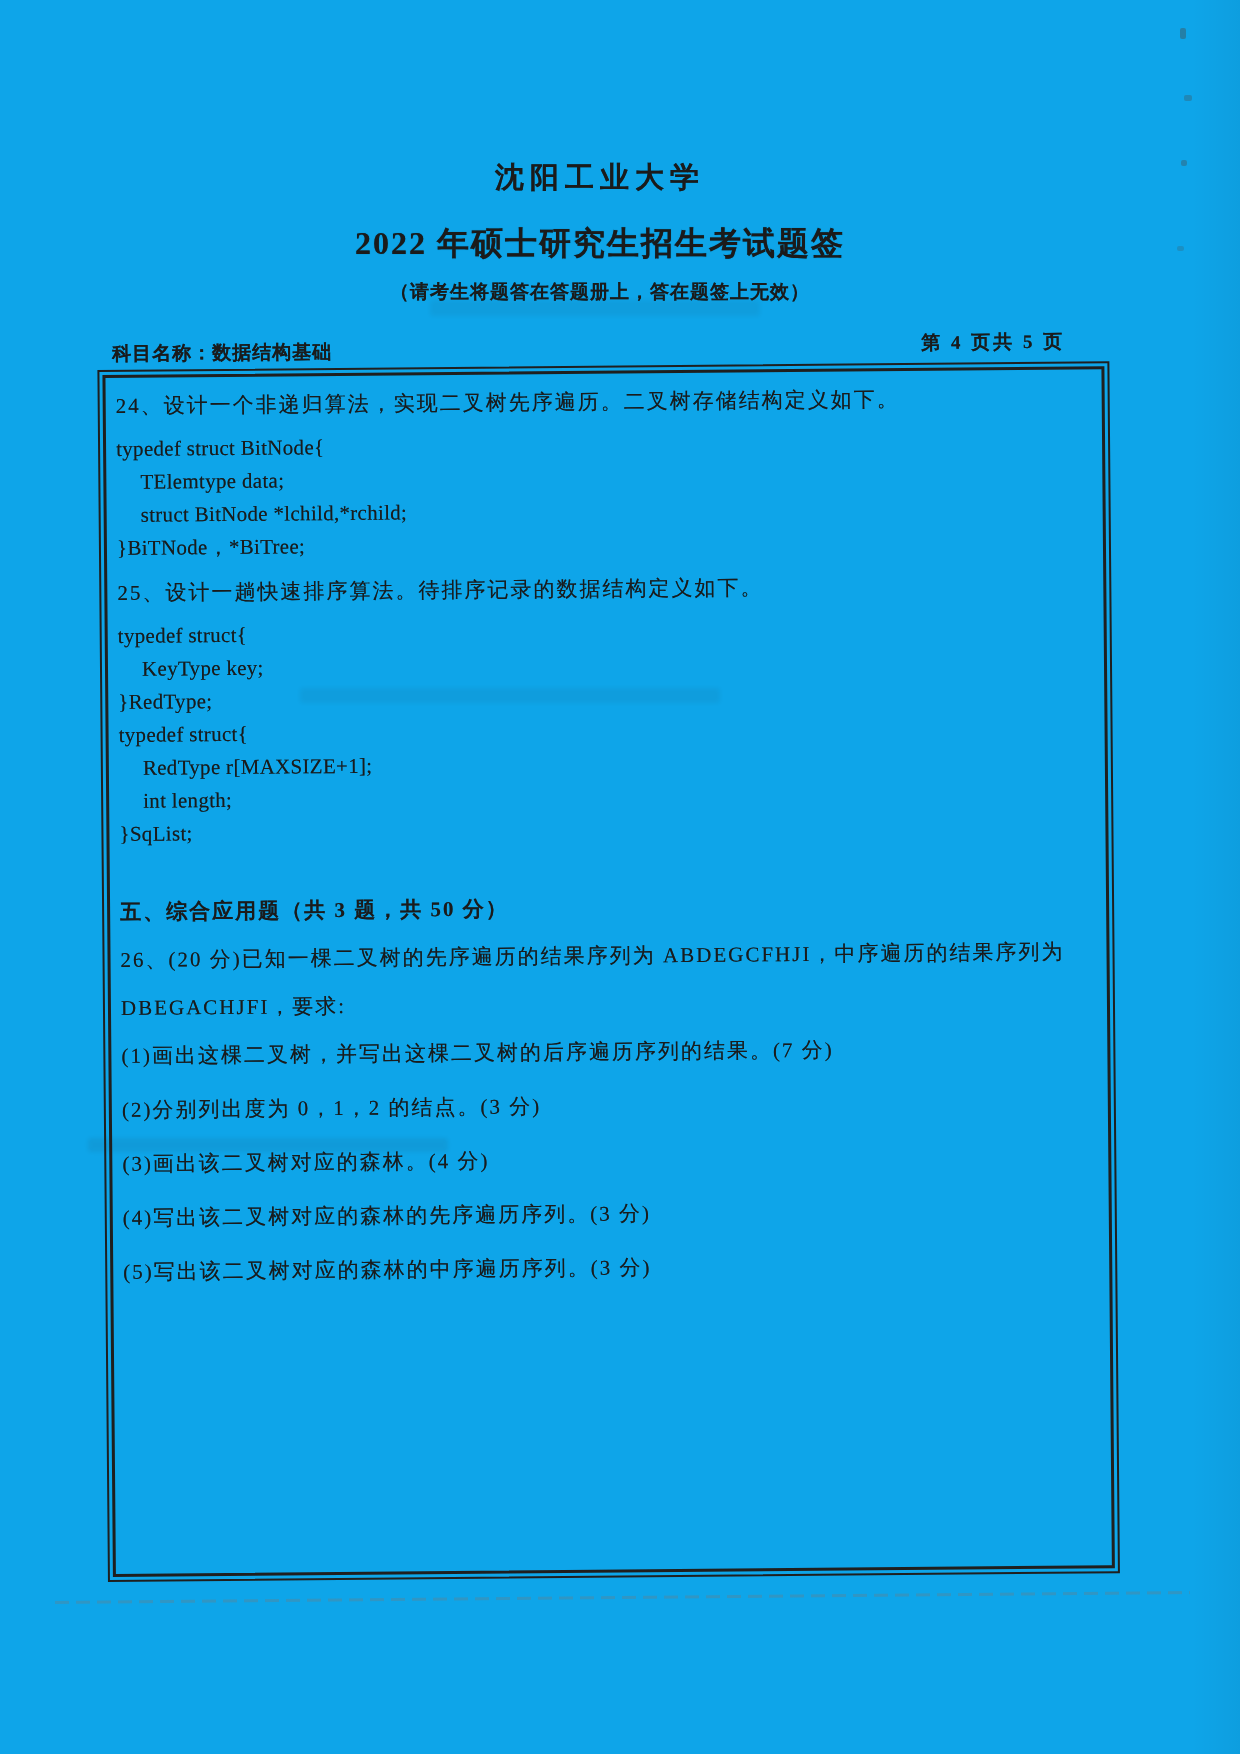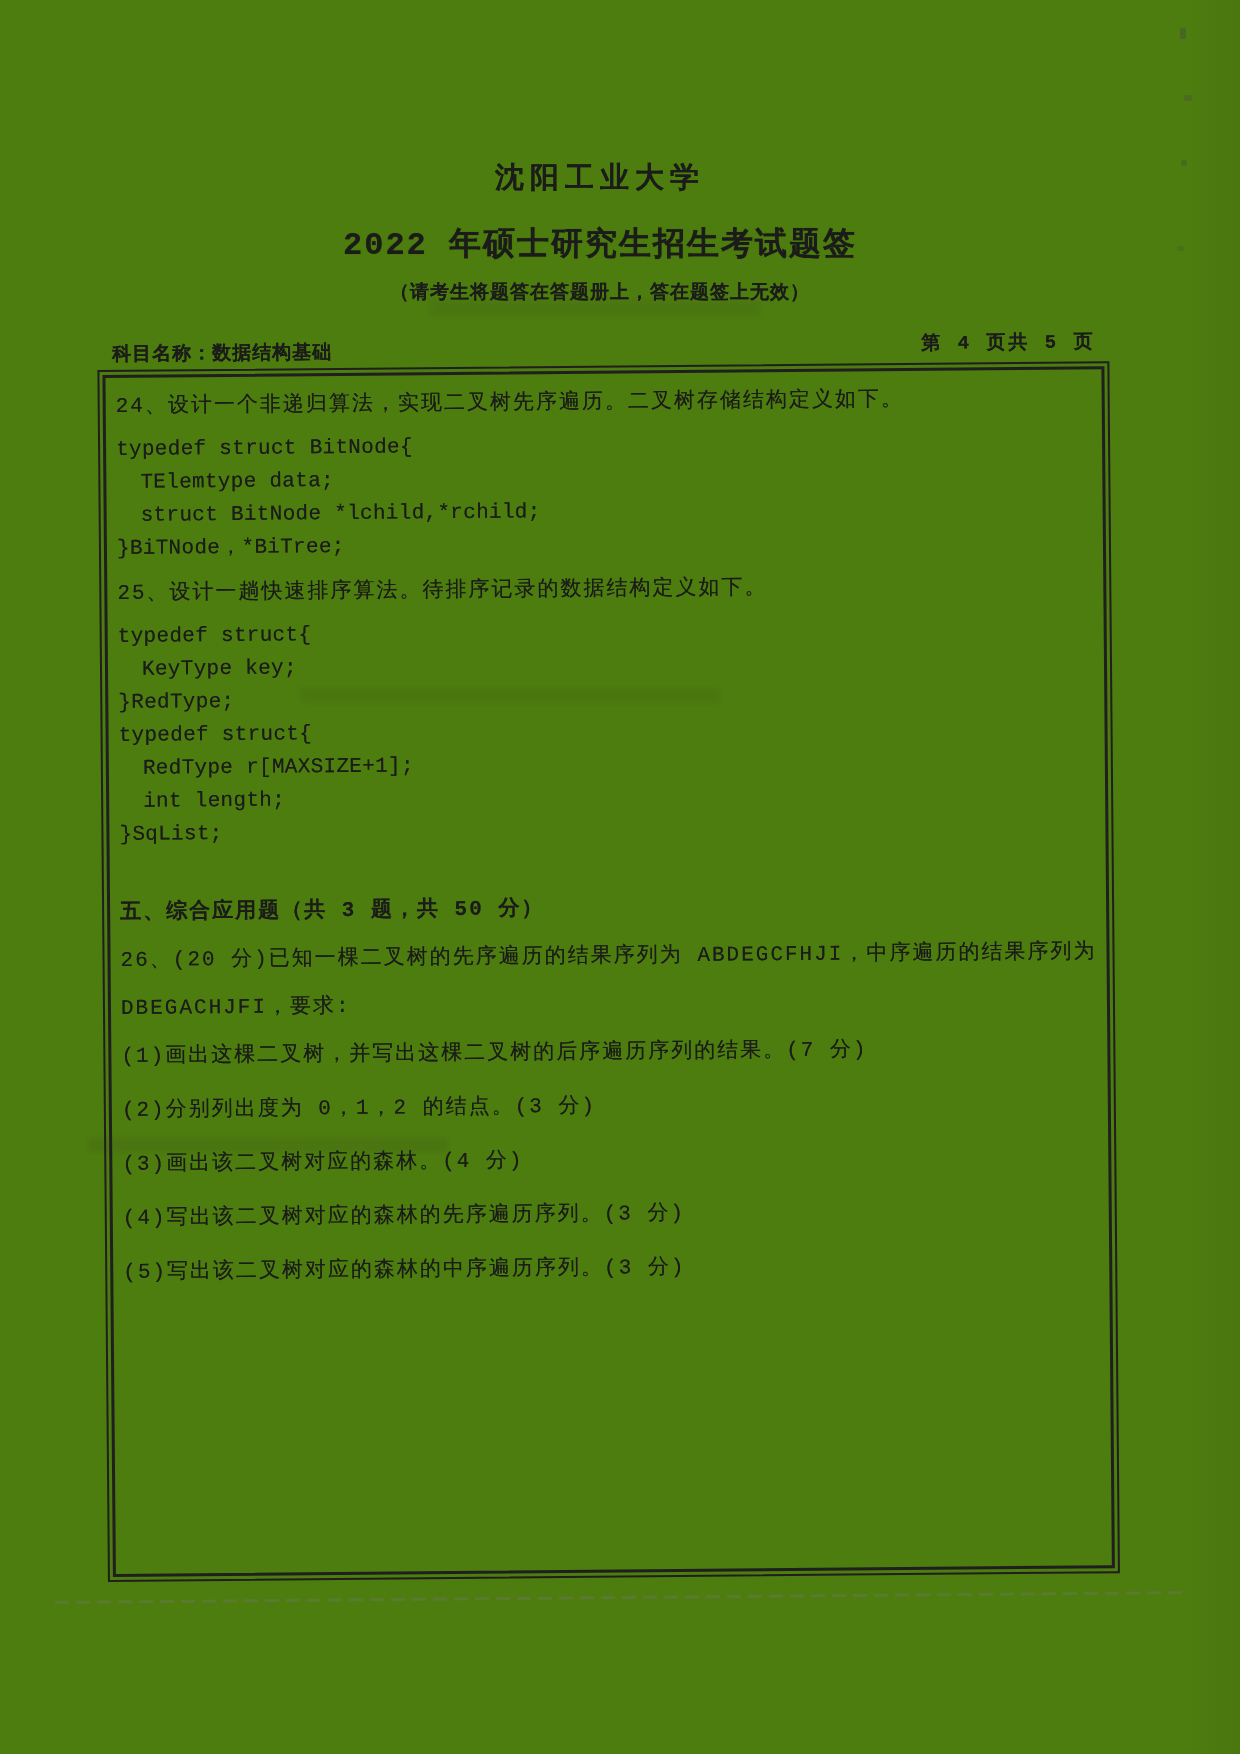--- a/index.html
+++ b/index.html
@@ -5,23 +5,23 @@
 <style>
   html, body {
     margin: 0;
     padding: 0;
     background: #ffffff;
   }
   .page {
     position: relative;
     width: 1240px;
     height: 1754px;
-    background: #4d7c0f;
+    background: #0ea5e9;
     overflow: hidden;
-    font-family: Liberation Mono, monospace;
+    font-family: Liberation Serif, serif;
     color: #1b1b1b;
   }
   
   .edge-shade {
     position: absolute;
     right: 0; top: 0;
     width: 48px; height: 100%;
     background: linear-gradient(to right, rgba(0,0,0,0), rgba(0,0,0,0.045));
     pointer-events: none;
   }

